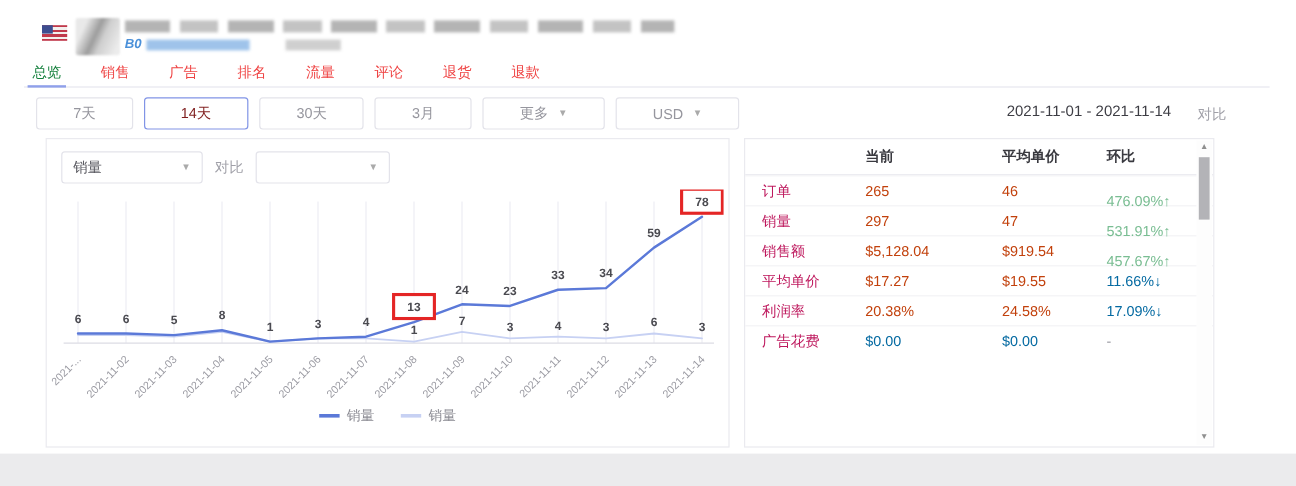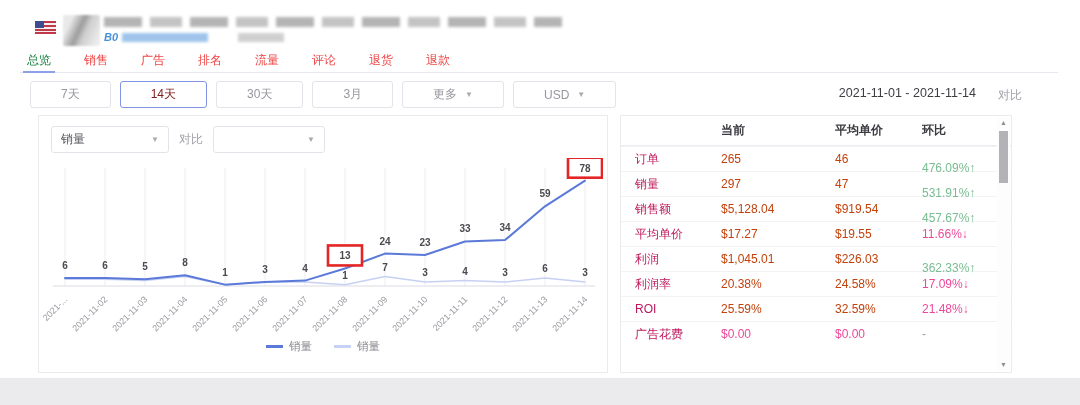--- a/index.html
+++ b/index.html
@@ -61,21 +61,21 @@
   .table-panel { position:absolute; left:620px; top:115px; width:392px; height:258px;
                  border:1px solid #eaeaef; background:#fff; }
   .trow { display:grid; grid-template-columns:86px 114px 87px 1fr; align-items:center;
           padding-left:14px; padding-right:18px; height:25px; border-top:1px solid #f3f3f6; }
   .trow.head { height:30px; border-top:none; }
   .trow.head .tcell { font-size:12px; font-weight:bold; color:#3a3a40; }
   .trow.head { border-bottom:1px solid #ececf1; }
   .tcell { font-size:12px; color:#c2410c; overflow:hidden; white-space:nowrap; }
   .tcell.rowlabel { color:#be185d; }
   .c-green { color:#79bd92;margin-top:17px; }
-  .c-red { color:#ec4899; }
+  .c-red { color:#0369a1; }
   .c-gray { color:#9a9aa2; }
 
   
   .vscroll { position:absolute; top:1px; right:1px; bottom:1px; width:13px; background:#fdfdfd; }
   .vs-arrow { position:absolute; left:0; width:13px; height:12px; text-align:center;
               font-size:7px; color:#8f8f8f; line-height:12px; cursor:pointer; }
   .vs-up { top:0; } .vs-down { bottom:0; }
   .vs-thumb { position:absolute; left:2px; top:14px; width:9px; height:52px; background:#b3b3b7; cursor:grab; }
 
   .footer-strip { position:absolute; left:0; right:0; bottom:0; height:27px; background:#ebebed; }
@@ -233,38 +233,26 @@
           <div class="tcell">$919.54</div>
           <div class="tcell c-green">457.67%↑</div>
         </div>
         <div class="trow">
           <div class="tcell rowlabel">平均单价</div>
           <div class="tcell">$17.27</div>
           <div class="tcell">$19.55</div>
           <div class="tcell c-red">11.66%↓</div>
         </div>
         <div class="trow">
-          <div class="tcell rowlabel">利润</div>
-          <div class="tcell">$1,045.01</div>
-          <div class="tcell">$226.03</div>
-          <div class="tcell c-green">362.33%↑</div>
-        </div>
-        <div class="trow">
           <div class="tcell rowlabel">利润率</div>
           <div class="tcell">20.38%</div>
           <div class="tcell">24.58%</div>
           <div class="tcell c-red">17.09%↓</div>
         </div>
         <div class="trow">
-          <div class="tcell rowlabel">ROI</div>
-          <div class="tcell">25.59%</div>
-          <div class="tcell">32.59%</div>
-          <div class="tcell c-red">21.48%↓</div>
-        </div>
-        <div class="trow">
           <div class="tcell rowlabel">广告花费</div>
           <div class="tcell c-red">$0.00</div>
           <div class="tcell c-red">$0.00</div>
           <div class="tcell c-gray">-</div>
         </div>
       </div>
     <div class="vscroll">
       <div class="vs-arrow vs-up">▲</div>
       <div class="vs-thumb"></div>
       <div class="vs-arrow vs-down">▼</div>

